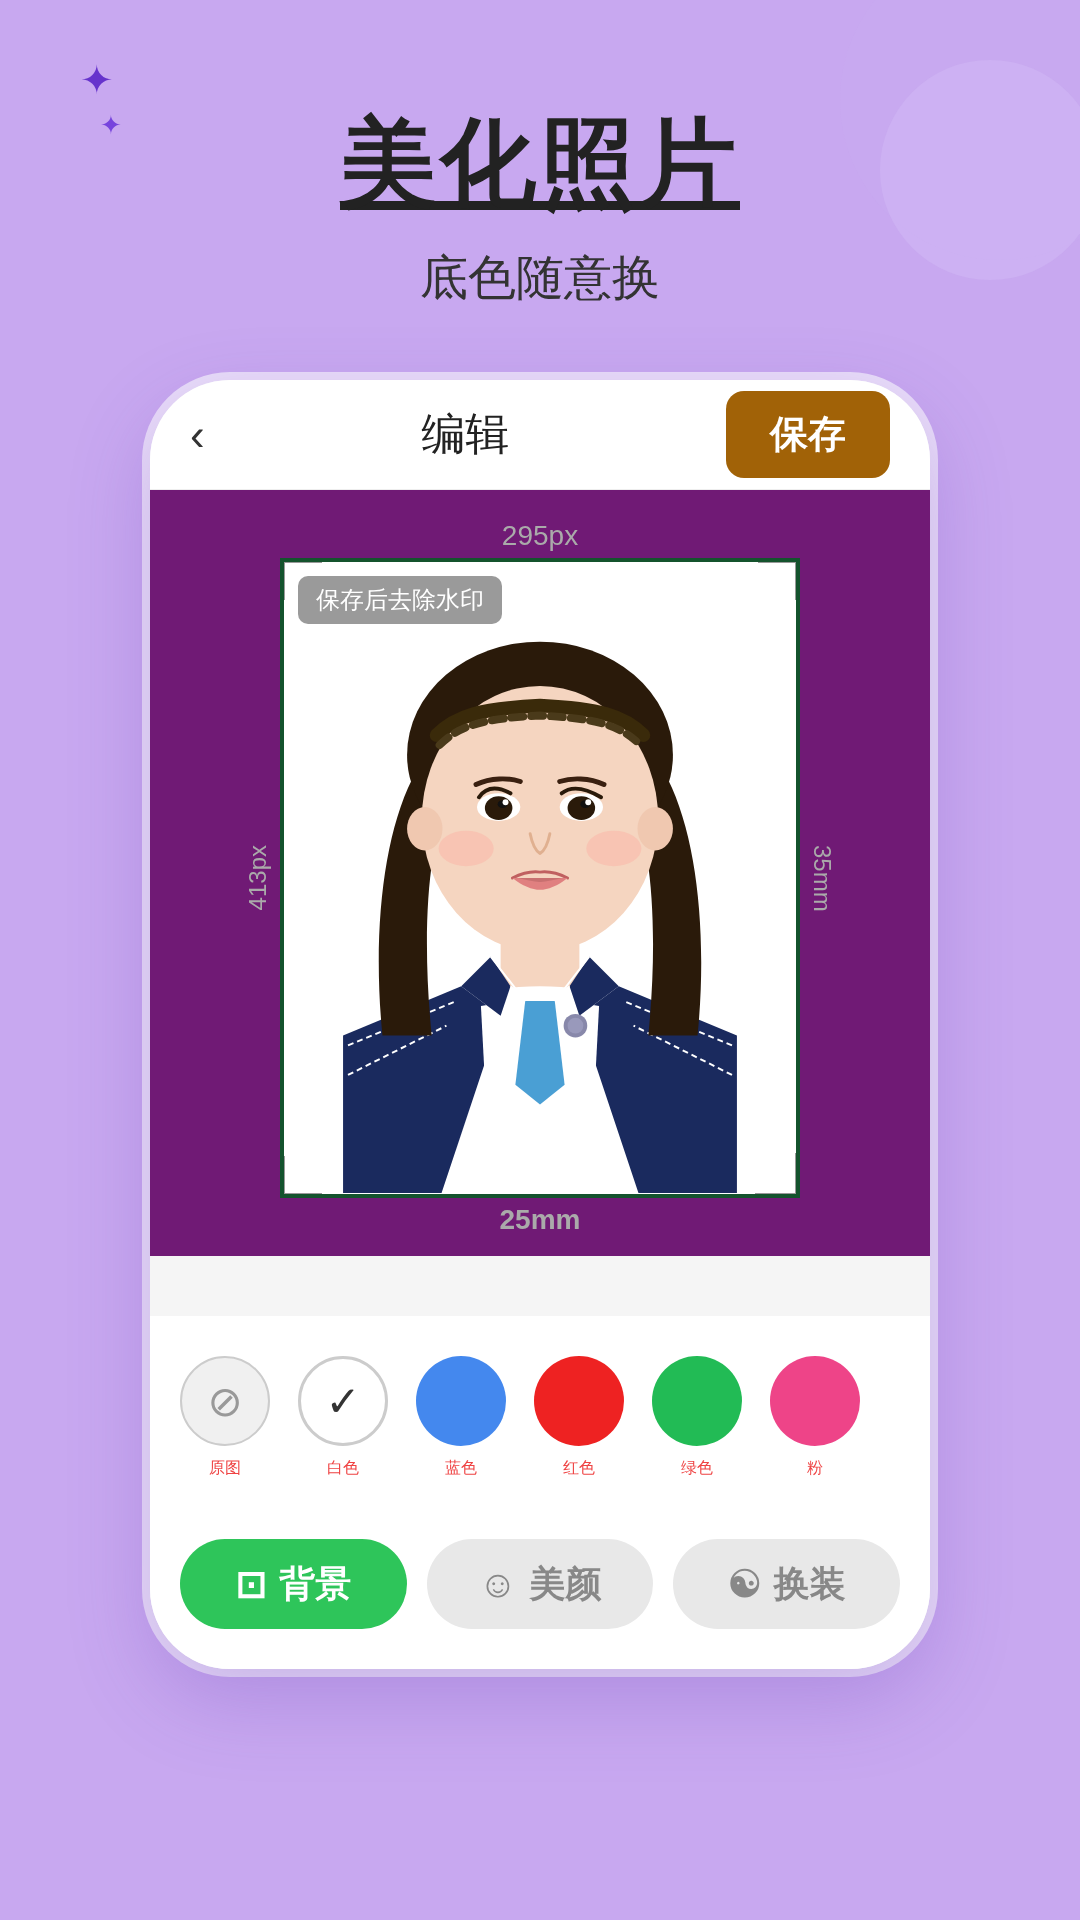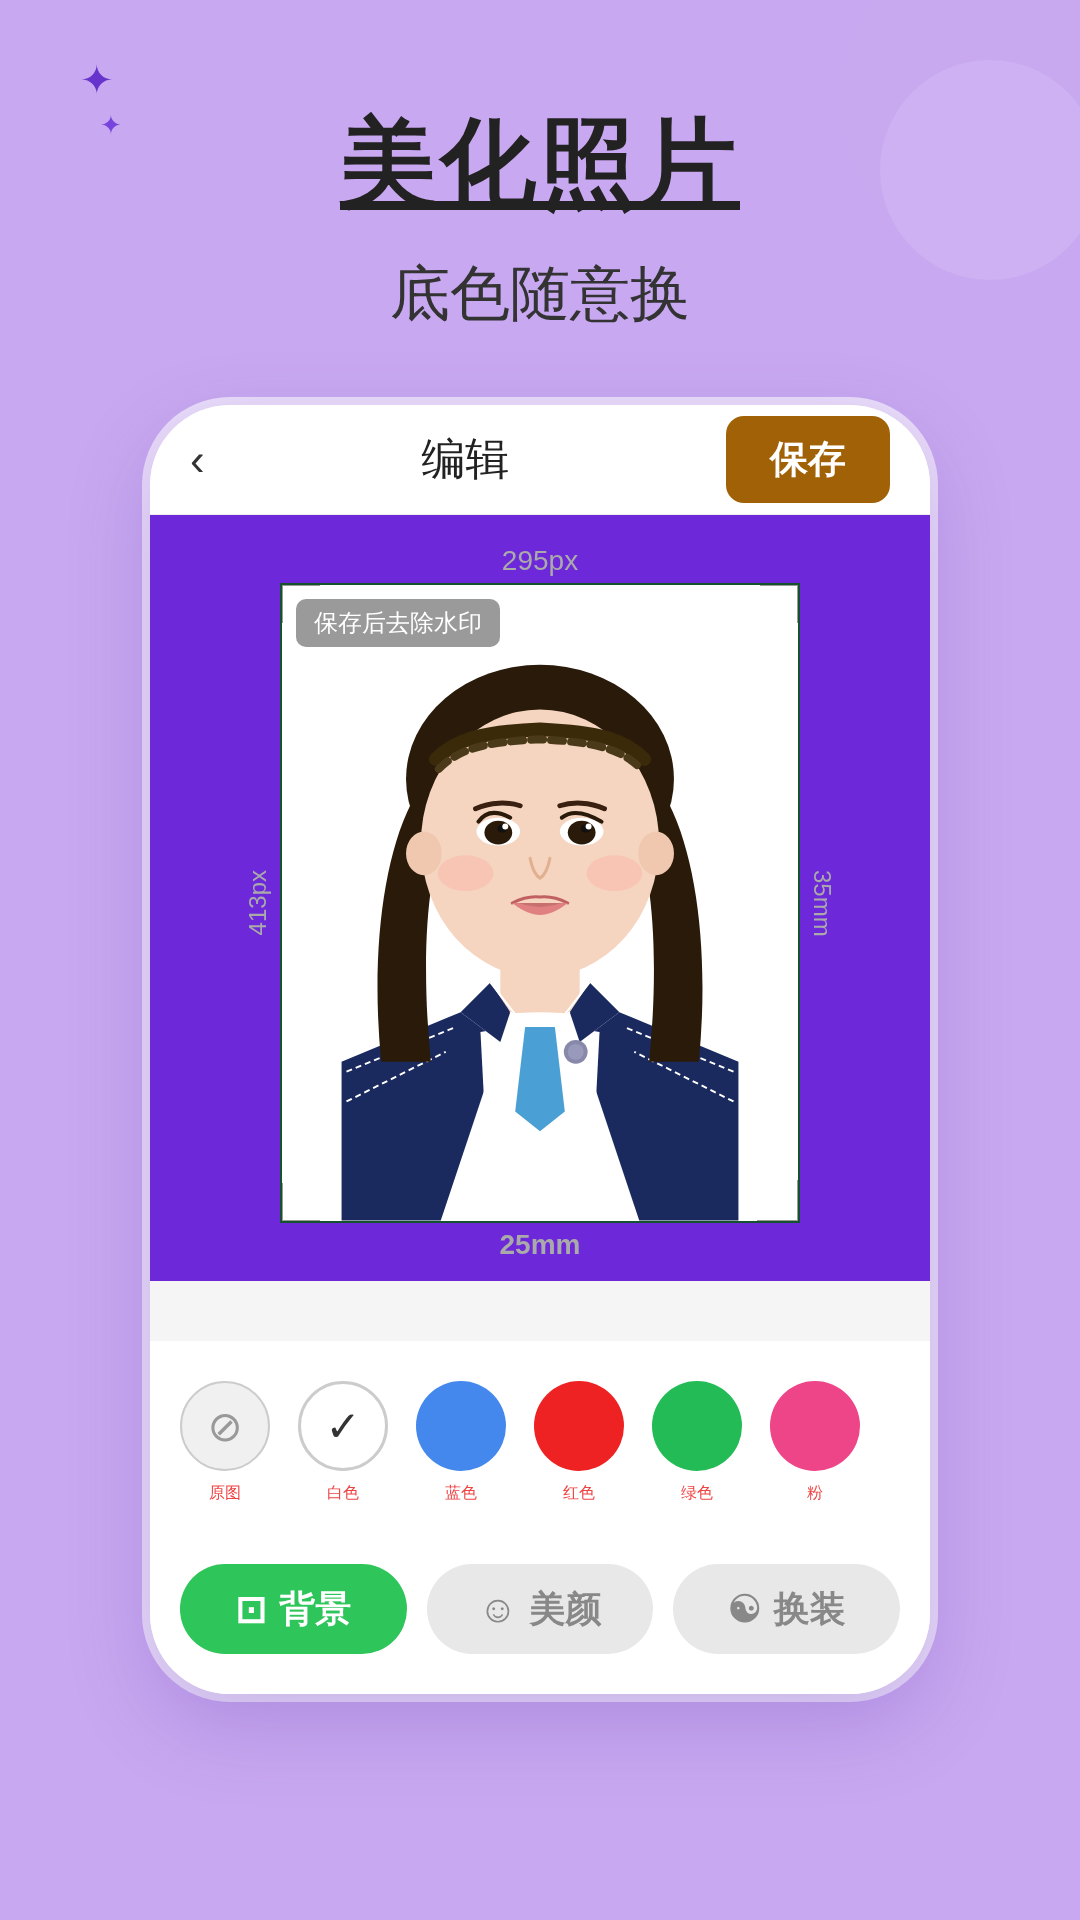--- a/index.html
+++ b/index.html
@@ -67,24 +67,24 @@
     }
     .main-title {
       font-size: 96px;
       font-weight: 900;
       color: #222;
       letter-spacing: 4px;
       margin-top: 20px;
       text-decoration: underline;
     }
     .sub-title {
-      font-size: 60px;
+      font-size: 48px;
       font-weight: 400;
       color: #333;
-      margin-top: 24px;
+      margin-top: 16px;
     }
 
     
     .phone-mockup {
       width: 780px;
       background: #f0f0f5;
       border-radius: 80px;
       box-shadow: 0 30px 80px rgba(100,60,180,0.25), 0 0 0 8px rgba(255,255,255,0.6);
       overflow: hidden;
       position: relative;
@@ -118,21 +118,21 @@
       border: none;
       border-radius: 18px;
       padding: 18px 44px;
       font-size: 38px;
       font-weight: 600;
       cursor: pointer;
     }
 
     
     .photo-area {
-      background: #6d28d9;
+      background: #701a75;
       padding: 30px 40px 20px 40px;
       display: flex;
       justify-content: center;
       align-items: center;
       position: relative;
     }
 
     .photo-frame-wrapper {
       position: relative;
       display: flex;
@@ -168,21 +168,21 @@
       font-size: 24px;
       color: #aaa;
       writing-mode: vertical-rl;
       text-orientation: mixed;
       margin-left: 8px;
     }
 
     .photo-frame {
       width: 520px;
       height: 640px;
-      border: 2px solid #14532d;
+      border: 4px solid #14532d;
       position: relative;
       overflow: hidden;
       background: #fff;
     }
     
     .photo-frame::before,
     .photo-frame::after {
       content: '';
       position: absolute;
       width: 40px;

